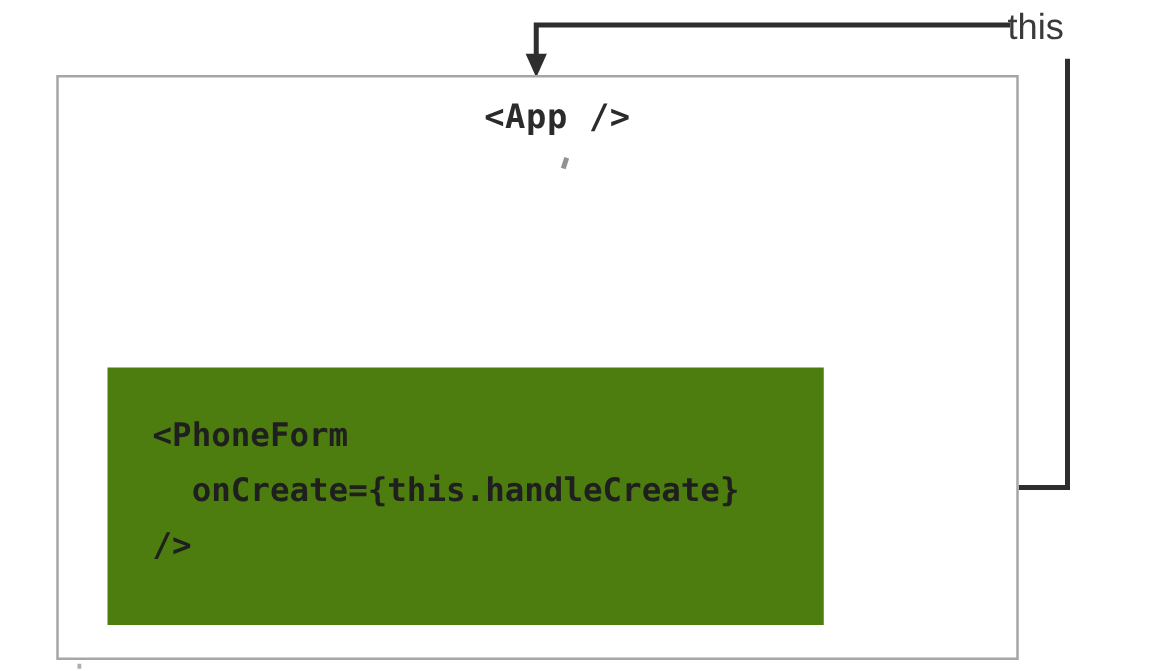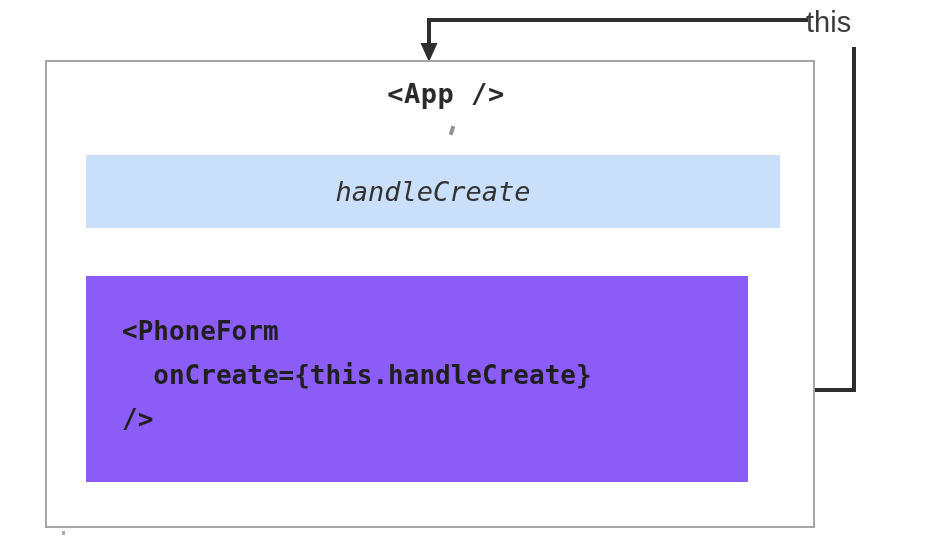--- a/index.html
+++ b/index.html
@@ -61,24 +61,24 @@
     font-style: italic;
     font-size: 27px;
     color: #333333;
     white-space: pre;
   }
 
   
   .child-box {
     position: absolute;
     left: 86px;
-    top: 276px;
-    width: 662px;
+    top: 294px;
+    width: 573px;
     height: 206px;
-    background: #8b5cf6;
+    background: #4d7c0f;
   }
   .child-code {
     position: absolute;
     left: 36px;
     top: 33px;
     margin: 0;
     font-family: "DejaVu Sans Mono", "Liberation Mono", monospace;
     font-weight: bold;
     font-size: 26px;
     line-height: 44px;
@@ -143,23 +143,20 @@
     <polygon points="432,288 421,265 443,265" fill="#111111"></polygon>
   </svg>
 
   <div class="app-box"></div>
 
   <div class="app-title">&lt;App /&gt;</div>
 
   <div class="cursor-artifact"></div>
   <div class="dot-artifact"></div>
 
-  <div class="handler-box">
-    <span class="handler-label">handleCreate</span>
-  </div>
 
   <div class="child-box">
     <pre class="child-code">&lt;PhoneForm
   onCreate={this.handleCreate}
 /&gt;</pre>
   </div>
 
   <div class="data-label">this</div>
 
 </div>

